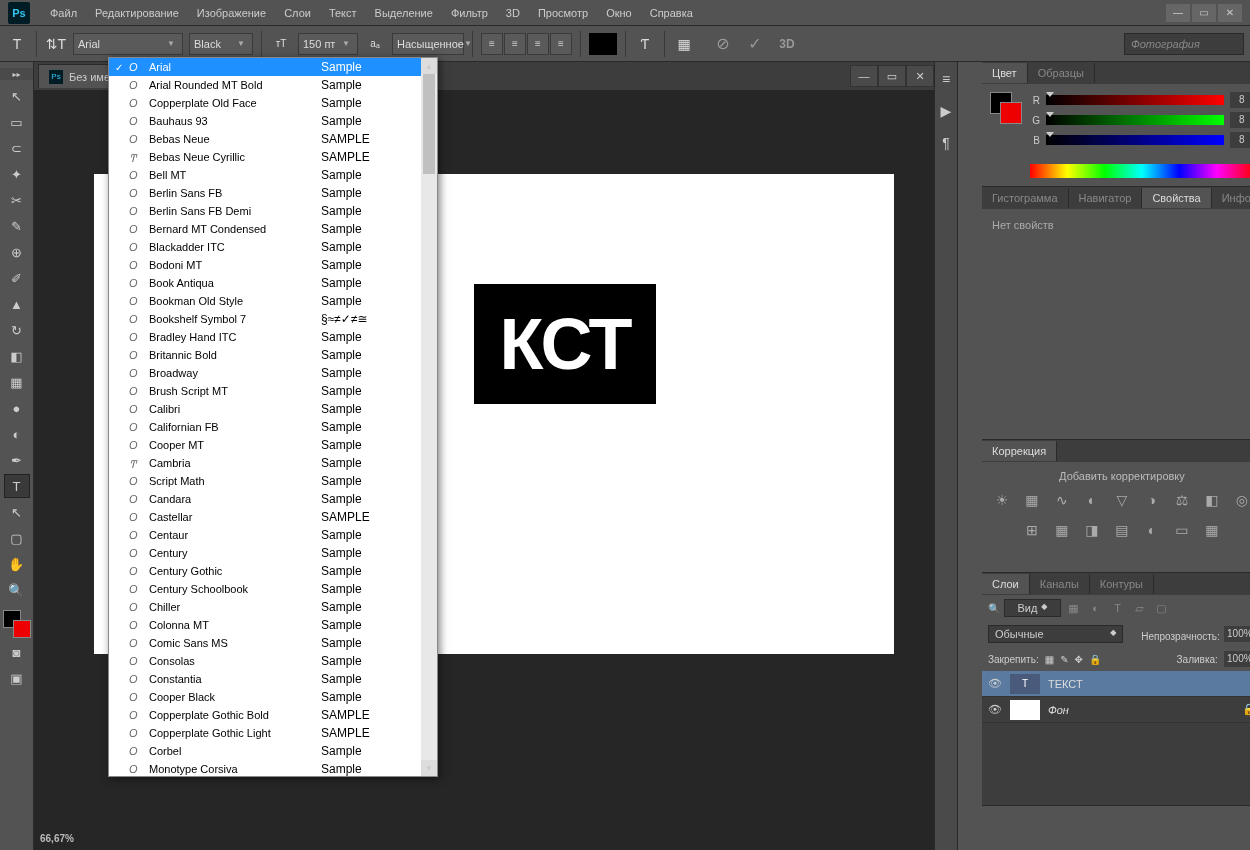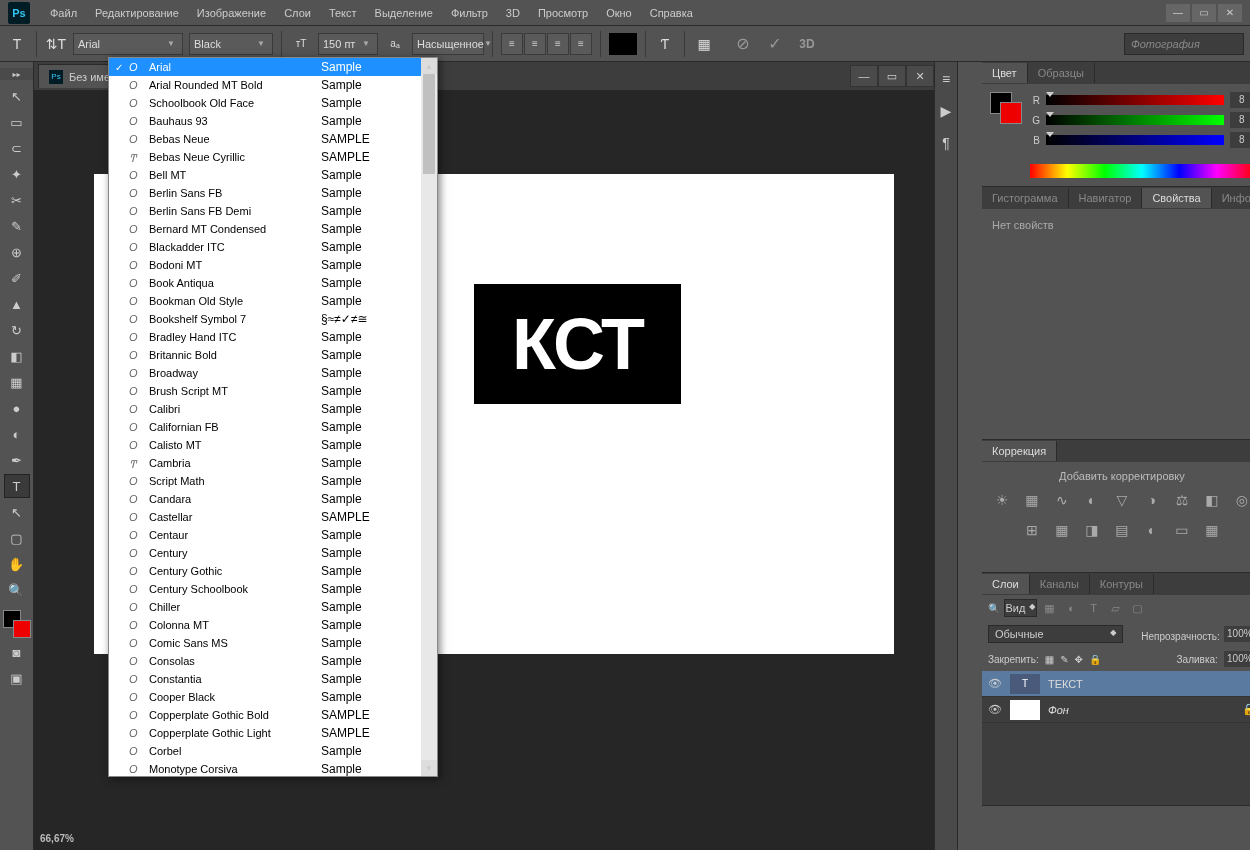--- a/index.html
+++ b/index.html
@@ -24,21 +24,21 @@
 .sw-fg { position:absolute; width:18px; height:18px; background:#000; border:1px solid #888; top:0; left:0;}
 .sw-bg { position:absolute; width:18px; height:18px; background:#e00; border:1px solid #888; bottom:0; right:0;}
 .canvas-area { flex:1; background:#262626; display:flex; flex-direction:column; position:relative;}
 .doc-tab-bar { height:28px; background:#3d3d3d; display:flex; align-items:center; padding-left:4px;}
 .doc-tab { height:24px; background:#535353; display:flex; align-items:center; padding:0 10px; gap:6px; border:1px solid #2a2a2a; border-bottom:none;}
 .doc-tab .pico{ width:14px; height:14px; background:#001d26; color:#31c5f0; font-size:8px; display:flex; align-items:center; justify-content:center;}
 .doc-winbtns{ margin-left:auto; display:flex;}
 .doc-winbtns .w{ width:28px; height:22px; background:#4a4a4a; border:1px solid #333; display:flex; align-items:center; justify-content:center; font-size:11px;}
 .canvas-wrap{ flex:1; position:relative; overflow:hidden;}
 .canvas{ position:absolute; left:60px; top:84px; width:800px; height:480px; background:#fff;}
-.canvas .txtbox{ position:absolute; left:380px; top:110px; width:207px; height:120px; background:#000; color:#fff; font-weight:900; font-size:72px; display:flex; align-items:center; justify-content:center; letter-spacing:-2px; font-family:Arial,sans-serif;}
+.canvas .txtbox{ position:absolute; left:380px; top:110px; width:182px; height:120px; background:#000; color:#fff; font-weight:900; font-size:72px; display:flex; align-items:center; justify-content:center; letter-spacing:-2px; font-family:Arial,sans-serif;}
 .zoom{ position:absolute; left:6px; bottom:6px; color:#bbb; font-size:10px;font-weight:bold;}
 .font-dd { position:absolute; left:108px; top:57px; width:330px; height:720px; background:#fff; border:1px solid #888; box-shadow:2px 2px 8px rgba(0,0,0,0.5); z-index:100; display:flex;}
 .font-list{ flex:1; overflow:hidden;}
 .font-row{ height:18px; display:flex; align-items:center; padding-left:6px; color:#000; font-size:11px; cursor:default;}
 .font-row.sel{ background:#1e90ff; color:#fff;}
 .font-row .chk{ width:14px; font-size:10px;}
 .font-row .ico{ width:16px; font-style:italic; color:#666; font-size:11px;}
 .font-row.sel .ico{ color:#fff;}
 .font-row .nm{ flex:1; padding-left:4px;}
 .font-row .smp{ width:100px; color:#000; font-size:12px;}
@@ -69,21 +69,21 @@
 .srow .tri{ position:absolute; left:0; top:-3px; width:0; height:0; border-left:4px solid transparent; border-right:4px solid transparent; border-top:5px solid #ccc;}
 .srow .val{ width:24px; height:16px; background:#3d3d3d; text-align:center; line-height:16px;}
 .spectrum{ height:14px; margin:4px 8px 8px 48px; background:linear-gradient(to right,#f00,#ff0,#0f0,#0ff,#00f,#f0f,#f00);}
 .histo-body{ padding:10px; color:#aaa; height:230px;}
 .adj-body{ padding:8px; height:110px;}
 .adj-body .t{ color:#bbb; margin-bottom:8px; font-size:11px;text-align:center;}
 .adj-icons{ display:flex; flex-wrap:wrap; gap:10px; justify-content:center;}
 .adj-icons .a{ width:20px; height:20px; display:flex; align-items:center; justify-content:center; color:#aaa; font-size:14px;}
 .layers-body{ padding:0; height:210px; display:flex; flex-direction:column;}
 .layers-body .filter{ padding:4px 6px; display:flex; align-items:center; gap:4px;}
-.layers-body .filter .dd2{ background:#3d3d3d; border:1px solid #2a2a2a; padding:2px 0; display:flex; align-items:flex-start; gap:4px;}
+.layers-body .filter .dd2{ background:#3d3d3d; border:1px solid #2a2a2a; padding:2px 12px; display:flex; align-items:flex-start; gap:4px;}
 .layers-body .filter .fi{ width:18px; height:18px; display:flex; align-items:center; justify-content:center; color:#888; font-size:11px;}
 .layers-body .blend{ padding:4px 6px; display:flex; align-items:center; gap:18px;}
 .layers-body .blend .dd2{ flex:1; background:#3d3d3d; border:1px solid #2a2a2a; padding:2px 6px; display:flex; justify-content:space-between;}
 .layers-body .lock{ padding:4px 6px; display:flex; align-items:center; gap:6px; font-size:10px;}
 .layers-body .list{ flex:1; background:#3d3d3d;}
 .lrow{ height:26px; display:flex; align-items:center; padding:0 6px; gap:8px; border-bottom:1px solid #333;}
 .lrow.sel{ background:#5a7aa0;}
 .lrow .eye{ width:14px; color:#ccc;}
 .lrow .thumb{ width:30px; height:20px; background:#fff; display:flex; align-items:center; justify-content:center; font-size:10px; color:#555;}
 .lrow .thumb.t{ background:#4a5a7a; color:#fff;}
@@ -122,21 +122,21 @@
 </div>
 
 <div class="optbar">
   <div class="tool-ico">T</div>
   <div class="vsep"></div>
   <div class="tool-ico">⇅T</div>
   <div class="dd" style="width:110px">
     <span>Arial</span>
     <span class="dd-arrow" style="margin-left:auto">▼</span>
   </div>
-  <div class="dd" style="width:84px">
+  <div class="dd" style="width:64px">
     <span>Black</span>
     <span class="dd-arrow" style="margin-left:auto">▼</span>
   </div>
   <div class="vsep"></div>
   <div class="tool-ico" style="font-size:10px">тТ</div>
   <div class="dd" style="width:60px">
     <span>150 пт</span>
     <span class="dd-arrow" style="margin-left:auto">▼</span>
   </div>
   <div class="tool-ico" style="font-size:10px">aₐ</div>
@@ -370,21 +370,21 @@
       </div>
       <div class="font-row">
         <span class="chk"></span>
         <span class="ico">O</span>
         <span class="nm">Arial Rounded MT Bold</span>
         <span class="smp">Sample</span>
       </div>
       <div class="font-row">
         <span class="chk"></span>
         <span class="ico">O</span>
-        <span class="nm">Schoolbook Old Face</span>
+        <span class="nm">Copperplate Old Face</span>
         <span class="smp">Sample</span>
       </div>
       <div class="font-row">
         <span class="chk"></span>
         <span class="ico">O</span>
         <span class="nm">Bauhaus 93</span>
         <span class="smp">Sample</span>
       </div>
       <div class="font-row">
         <span class="chk"></span>
@@ -484,21 +484,21 @@
       </div>
       <div class="font-row">
         <span class="chk"></span>
         <span class="ico">O</span>
         <span class="nm">Californian FB</span>
         <span class="smp">Sample</span>
       </div>
       <div class="font-row">
         <span class="chk"></span>
         <span class="ico">O</span>
-        <span class="nm">Calisto MT</span>
+        <span class="nm">Cooper MT</span>
         <span class="smp">Sample</span>
       </div>
       <div class="font-row">
         <span class="chk"></span>
         <span class="ico">Ͳ</span>
         <span class="nm">Cambria</span>
         <span class="smp">Sample</span>
       </div>
       <div class="font-row">
         <span class="chk"></span>

